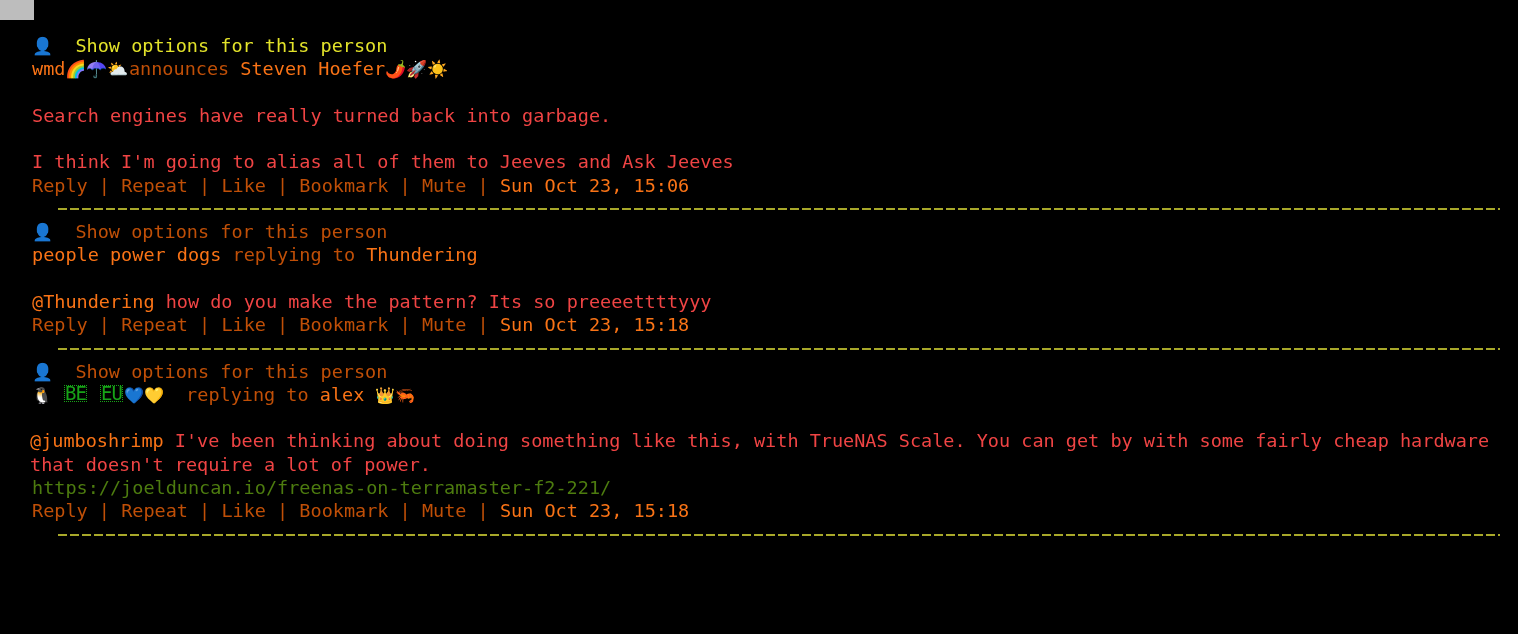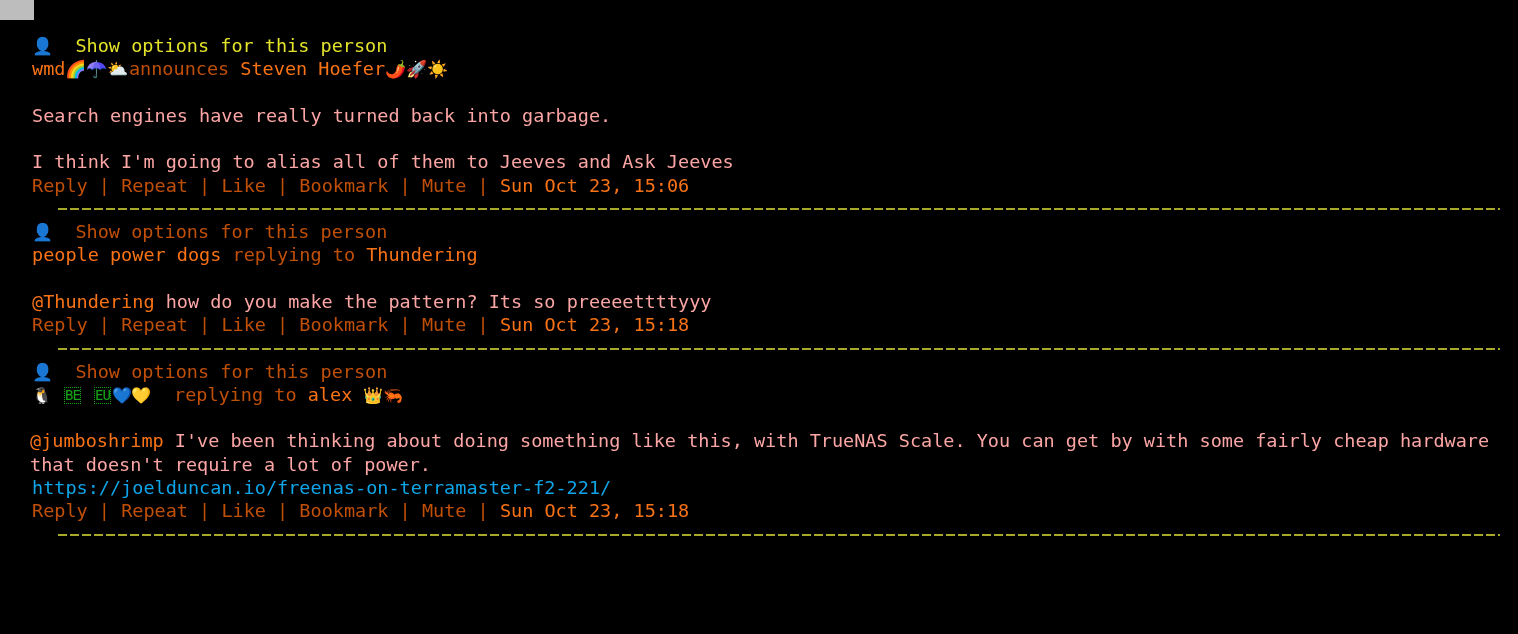--- a/index.html
+++ b/index.html
@@ -58,40 +58,40 @@
   .wrapline {
     white-space: pre-wrap;
     padding-left: 30px;
     padding-right: 18px;
   }
 
   
   .c-yellow   { color: #e3e32a; }
   .c-orange   { color: #c04f07; }
   .c-green    { color: #f97316; }
-  .c-cyan     { color: #fca5a5; text-align: right; }
+  .c-cyan     { color: #ef4444; text-align: right; }
   .c-magenta  { color: #c423c4; }
   .c-brightcy { color: #4fd2e0; }
-  .c-link     { color: #0ea5e9; }
+  .c-link     { color: #4d7c0f; }
 
   .emoji {
     font-family: "DejaVu Sans", sans-serif;
     font-size: 17px;
   }
   .emoji-sm {
     font-family: "DejaVu Sans", sans-serif;
     font-size: 16px;
   }
 
   
   .flagbox {
     display: inline-block;
     color: #17a317;
     font-family: "DejaVu Sans Mono", monospace;
-    font-size: 14px;
+    font-size: 19px;
     line-height: 15px;
     border: 1px dotted #17a317;
     padding: 0 0px;
     margin: 0 1px;
     vertical-align: 1px;
     letter-spacing: -1px;
   }
 
   
   .separator {

